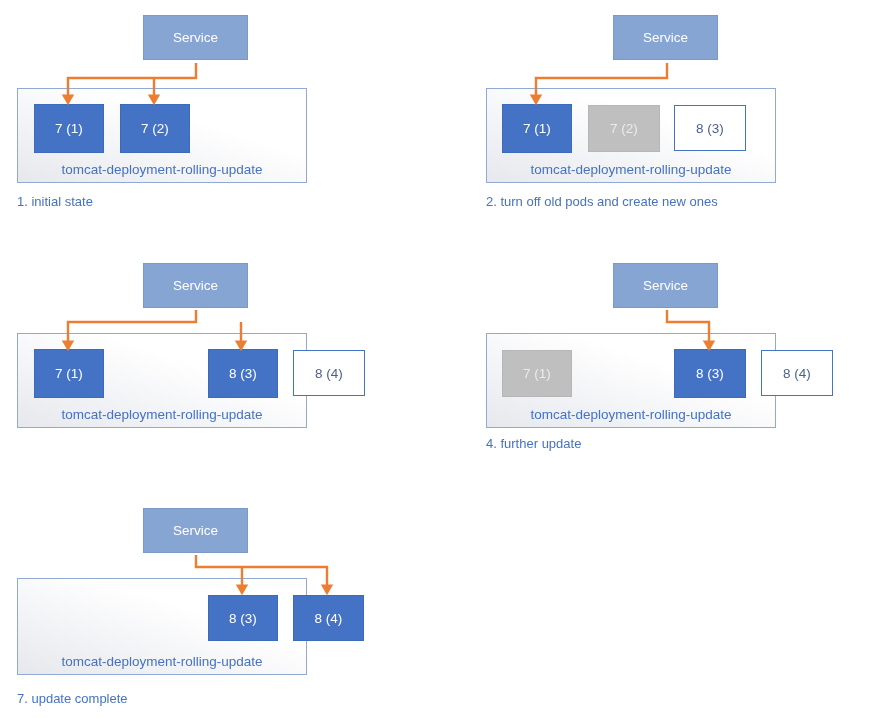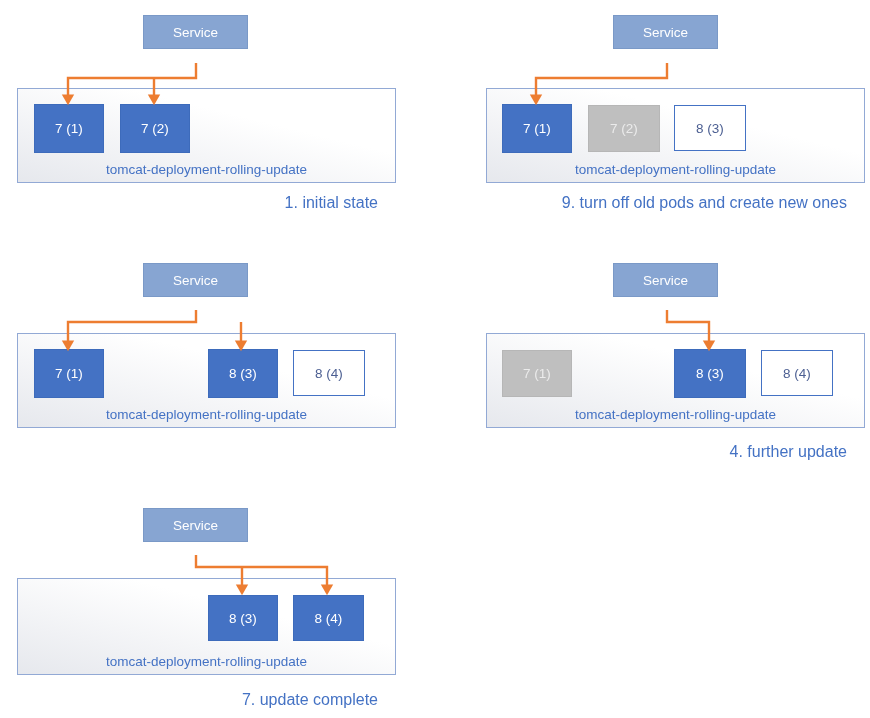--- a/index.html
+++ b/index.html
@@ -14,48 +14,48 @@
   html,body{width:870px;height:718px;background:#FFFFFF;overflow:hidden;
     font-family:"Liberation Sans",sans-serif;}
   .canvas{position:relative;width:870px;height:718px;background:#FFFFFF}
   .panel{position:absolute;width:435px;height:240px}
   .panel-1{left:0;top:0}
   .panel-2{left:435px;top:0}
   .panel-3{left:0;top:245px}
   .panel-4{left:435px;top:245px}
   .panel-5{left:0;top:480px}
 
-  .service{position:absolute;width:105px;height:34px;
+  .service{position:absolute;width:105px;height:45px;
     background:var(--service-fill);border:1px solid var(--service-border);
     color:var(--service-text);font-size:13.5px;
     display:flex;align-items:center;justify-content:center;z-index:3}
 
-  .deployment{position:absolute;width:379px;height:95px;
+  .deployment{position:absolute;width:290px;height:95px;
     border:1px solid var(--container-border);
     background:linear-gradient(to top right,var(--container-grad-start),var(--container-grad-end) 65%);
     z-index:1}
   .deployment-label{position:absolute;left:0;right:0;bottom:5px;
     text-align:center;font-size:13.5px;color:var(--label-text);white-space:nowrap}
 
   .pod{position:absolute;display:flex;align-items:center;justify-content:center;
     font-size:13.5px;white-space:pre}
   .pod--active{background:var(--pod-active-fill);border:1px solid var(--pod-active-border);
     color:var(--pod-active-text)}
   .pod--inactive{background:var(--pod-inactive-fill);border:1px solid var(--pod-inactive-border);
     color:var(--pod-inactive-text)}
   .pod--pending{background:var(--pod-pending-fill);border:1px solid var(--pod-pending-border);
     color:var(--pod-pending-text)}
 
   .arrows{position:absolute;left:0;top:0;width:435px;height:240px;
     pointer-events:none;z-index:2}
   .arrows path{fill:none;stroke:var(--arrow);stroke-width:2.4;stroke-linejoin:miter}
   .ah{fill:var(--arrow)}
 
-  .caption{position:absolute;width:361px;text-align:right;
-    font-size:16px;color:var(--caption-text);white-space:nowrap}
+  .caption{position:absolute;width:361px;text-align:left;
+    font-size:13px;color:var(--caption-text);white-space:nowrap}
   .defs-holder{position:absolute;width:0;height:0;overflow:hidden}
 </style>
 </head>
 <body>
 
 <svg class="defs-holder" aria-hidden="true">
   <defs>
     <marker id="arrowhead" markerUnits="userSpaceOnUse" markerWidth="22" markerHeight="16" viewBox="-1 -7 14 14" refX="0.5" refY="0" orient="auto">
       <path class="ah" d="M0,-5.4 L9.5,0 L0,5.4 Z"></path>
     </marker>
@@ -86,21 +86,21 @@
       <div class="pod pod--inactive" style="left:101px;top:16px;width:72px;height:47px">7 (2)</div>
       <div class="pod pod--pending" style="left:187px;top:16px;width:72px;height:46px">8 (3)</div>
       <div class="deployment-label">tomcat-deployment-rolling-update</div>
     </div>
     <svg class="arrows">
       <path d="M232,63 V78 H101 V95" marker-end="url(#arrowhead)"></path>
     </svg>
     <div class="service" style="left:178px;top:15px">
       <span>Service</span>
     </div>
-    <div class="caption" style="left:51px;top:194px">9. turn off old pods and create new ones</div>
+    <div class="caption" style="left:51px;top:194px">2. turn off old pods and create new ones</div>
   </section>
 
   <section class="panel panel-3">
     <div class="deployment" style="left:17px;top:88px">
       <div class="pod pod--active" style="left:16px;top:15px;width:70px;height:49px">7 (1)</div>
       <div class="pod pod--active" style="left:190px;top:15px;width:70px;height:49px">8 (3)</div>
       <div class="pod pod--pending" style="left:275px;top:16px;width:72px;height:46px">8 (4)</div>
       <div class="deployment-label">tomcat-deployment-rolling-update</div>
     </div>
     <svg class="arrows">
@@ -118,21 +118,21 @@
       <div class="pod pod--active" style="left:187px;top:15px;width:72px;height:49px">8 (3)</div>
       <div class="pod pod--pending" style="left:274px;top:16px;width:72px;height:46px">8 (4)</div>
       <div class="deployment-label">tomcat-deployment-rolling-update</div>
     </div>
     <svg class="arrows">
       <path d="M232,65 V77 H274 V96" marker-end="url(#arrowhead)"></path>
     </svg>
     <div class="service" style="left:178px;top:18px">
       <span>Service</span>
     </div>
-    <div class="caption" style="left:51px;top:198px">4. further update</div>
+    <div class="caption" style="left:51px;top:191px">4. further update</div>
   </section>
 
   <section class="panel panel-5">
     <div class="deployment" style="left:17px;top:98px;height:97px">
       <div class="pod pod--active" style="left:190px;top:16px;width:70px;height:46px">8 (3)</div>
       <div class="pod pod--active" style="left:275px;top:16px;width:71px;height:46px">8 (4)</div>
       <div class="deployment-label">tomcat-deployment-rolling-update</div>
     </div>
     <svg class="arrows">
       <path d="M196,75 V87 H327 V105" marker-end="url(#arrowhead)"></path>

